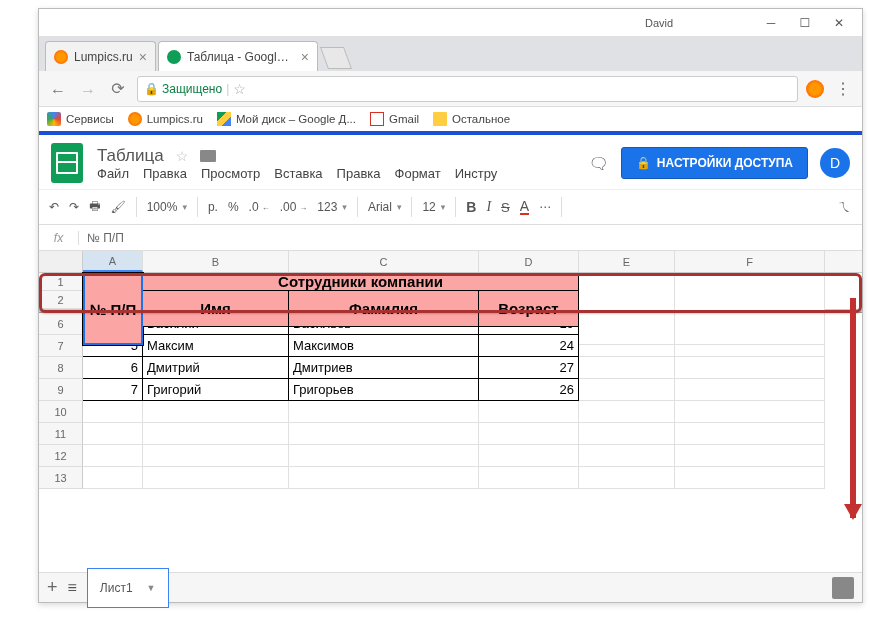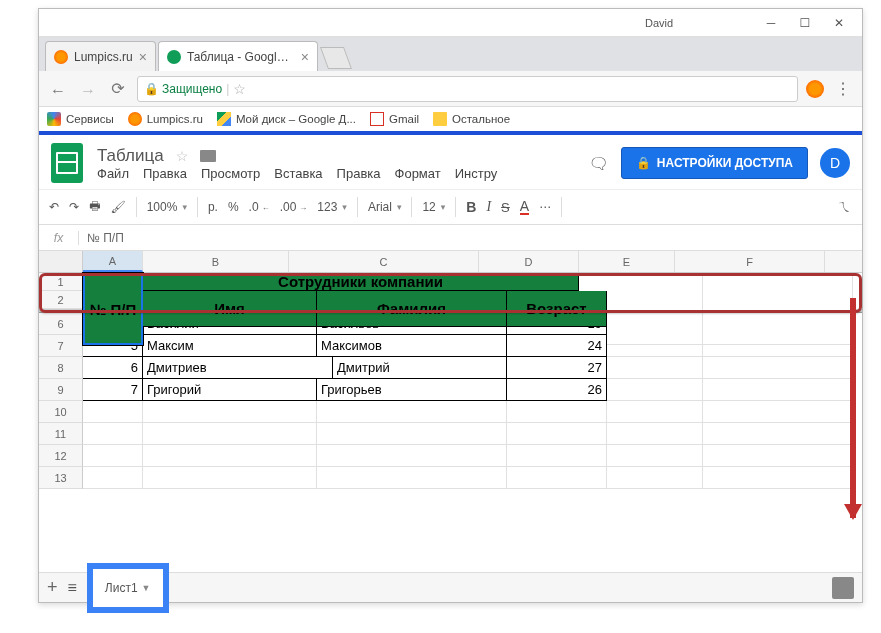--- a/index.html
+++ b/index.html
@@ -80,42 +80,42 @@
 .ch.D { width: 100px; }
 .ch.E { width: 96px; }
 .ch.F { width: 150px; }
 
 
 .frozen { position: relative; }
 .frozen-outline { position: absolute; top: 0; left: 0; right: 0; bottom: 0; border: 3px solid #a83232; border-radius: 6px; pointer-events: none; box-shadow: 0 1px 2px rgba(0,0,0,.2); }
 .row { display: flex; }
 .rh { width: 44px; background: #f6f6f6; border-right: 1px solid #ccc; border-bottom: 1px solid #ddd; display: flex; align-items: center; justify-content: center; font-size: 11px; color: #666; }
 .cell { border-right: 1px solid #ccc; border-bottom: 1px solid #ccc; display: flex; align-items: center; font-size: 13px; padding: 0 4px; }
-.frozen .cell { background: #15803d; border-color: #000; font-weight: bold; justify-content: center; font-size: 15px; }
+.frozen .cell { background: #fca5a5; border-color: #000; font-weight: bold; justify-content: center; font-size: 15px; }
 .frozen .row { height: 36px; }
 .frozen .rh { height: 36px; }
 .merged-vert { height: 72px; }
 .body .row { height: 22px; }
 .body .cell { border-color: #000; }
 .body .cell.plain { border-color: #e0e0e0; }
 .cA { width: 60px; justify-content: flex-end; }
-.cB { width: 174px; }
+.cB { width: 146px; }
 .cC { width: 190px; }
 .cD { width: 100px; justify-content: flex-end; }
 .cE { width: 96px; }
 .cF { width: 150px; }
 .body .cA, .body .cB, .body .cC, .body .cD { background: #fff; }
 
 
 .red-arrow { position: absolute; width: 6px; background: #c23030; pointer-events: none; }
 .red-arrow .head { position: absolute; bottom: -2px; left: -6px; width: 0; height: 0; border-left: 9px solid transparent; border-right: 9px solid transparent; border-top: 16px solid #c23030; }
 
 
 .sheettabs { position: absolute; bottom: 0; left: 0; right: 0; height: 30px; border-top: 1px solid #ddd; background: #f6f6f6; display: flex; align-items: center; padding: 0 8px; gap: 10px; font-size: 12px; color: #555; }
-.sheettab { background: #fff; border: 6px solid #3b82f6; padding: 12px 12px; display: flex; align-items: center; gap: 4px; }
+.sheettab { background: #fff; border: 1px solid #3b82f6; padding: 12px 12px; display: flex; align-items: center; gap: 14px; }
 .explore { margin-left: auto; width: 22px; height: 22px; background: #888; border-radius: 2px; }
 
 
 </style>
 </head>
 <body>
 
 <div class="window">
 
   <div class="titlebar">
@@ -294,22 +294,22 @@
           <div class="cell cA">5</div>
           <div class="cell cB">Максим</div>
           <div class="cell cC">Максимов</div>
           <div class="cell cD">24</div>
           <div class="cell cE plain"></div>
           <div class="cell cF plain"></div>
         </div>
         <div class="row">
           <div class="rh">8</div>
           <div class="cell cA">6</div>
+          <div class="cell cB">Дмитрий</div>
           <div class="cell cC">Дмитриев</div>
-          <div class="cell cB">Дмитрий</div>
           <div class="cell cD">27</div>
           <div class="cell cE plain"></div>
           <div class="cell cF plain"></div>
         </div>
         <div class="row">
           <div class="rh">9</div>
           <div class="cell cA">7</div>
           <div class="cell cB">Григорий</div>
           <div class="cell cC">Григорьев</div>
           <div class="cell cD">26</div>

